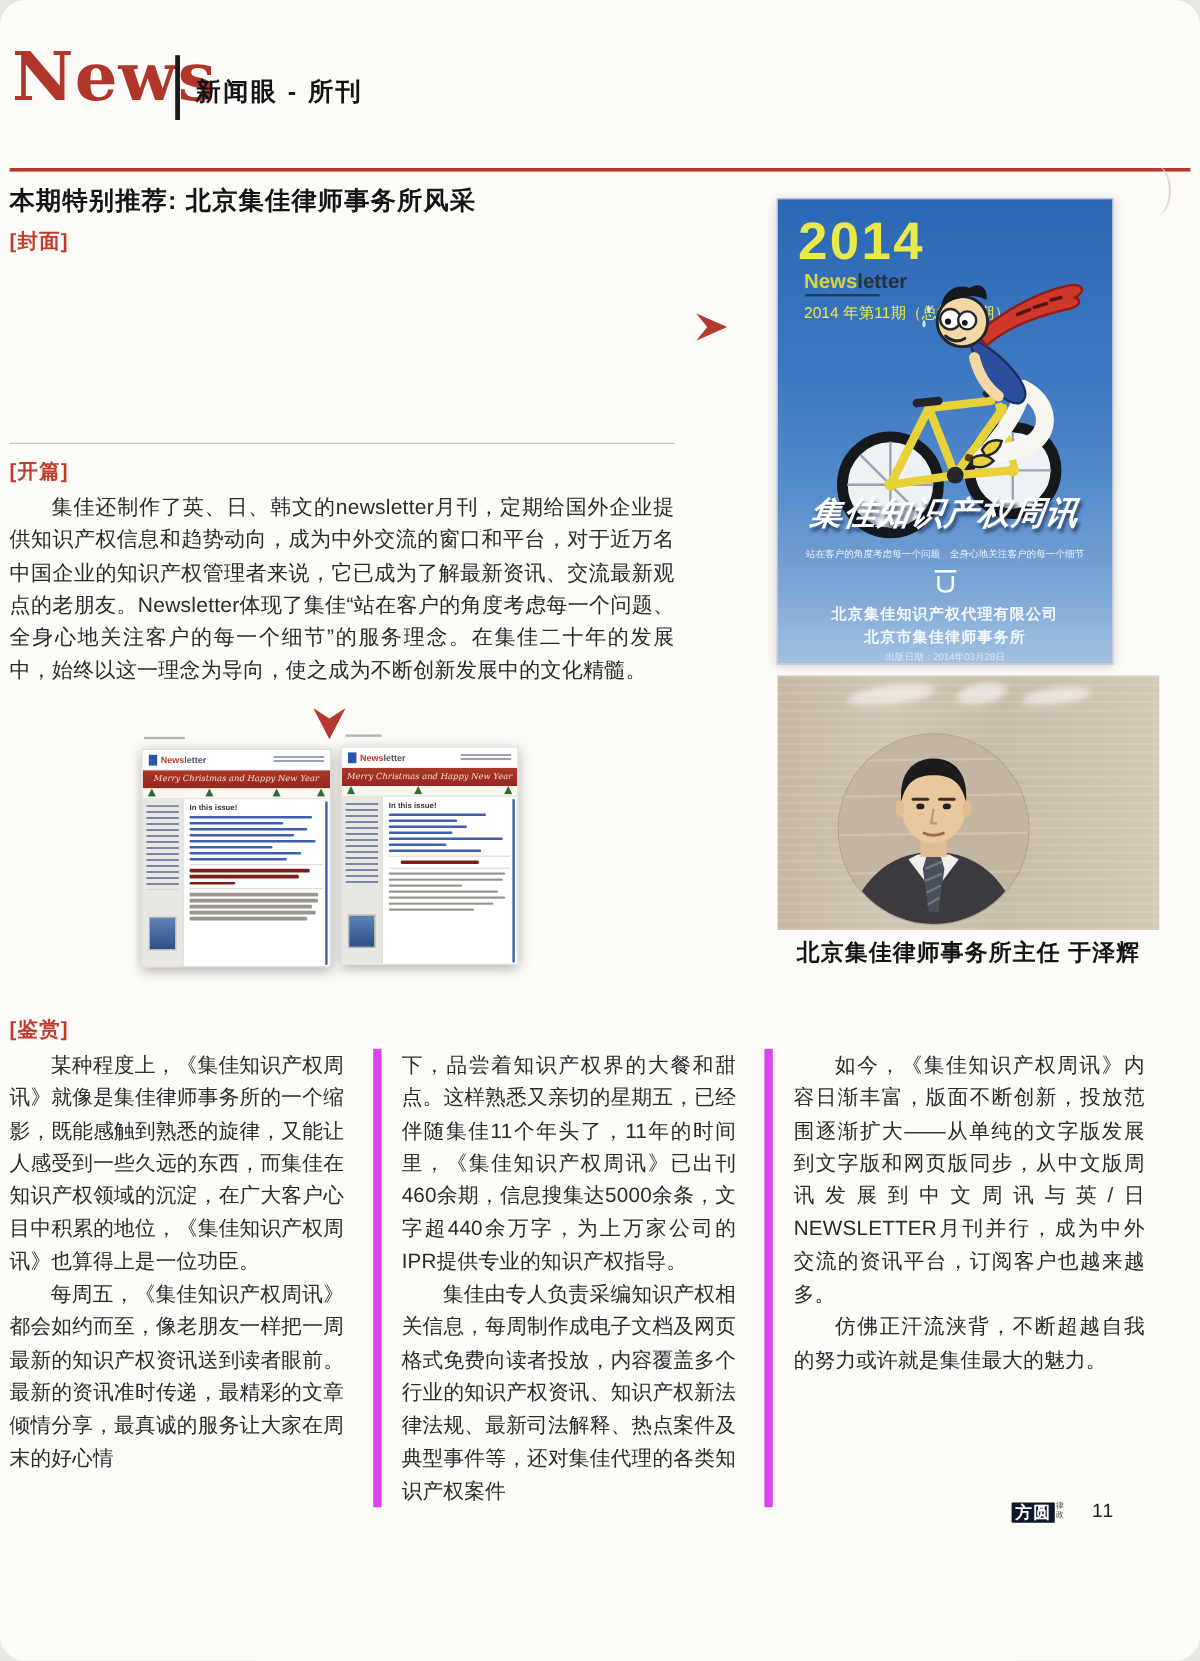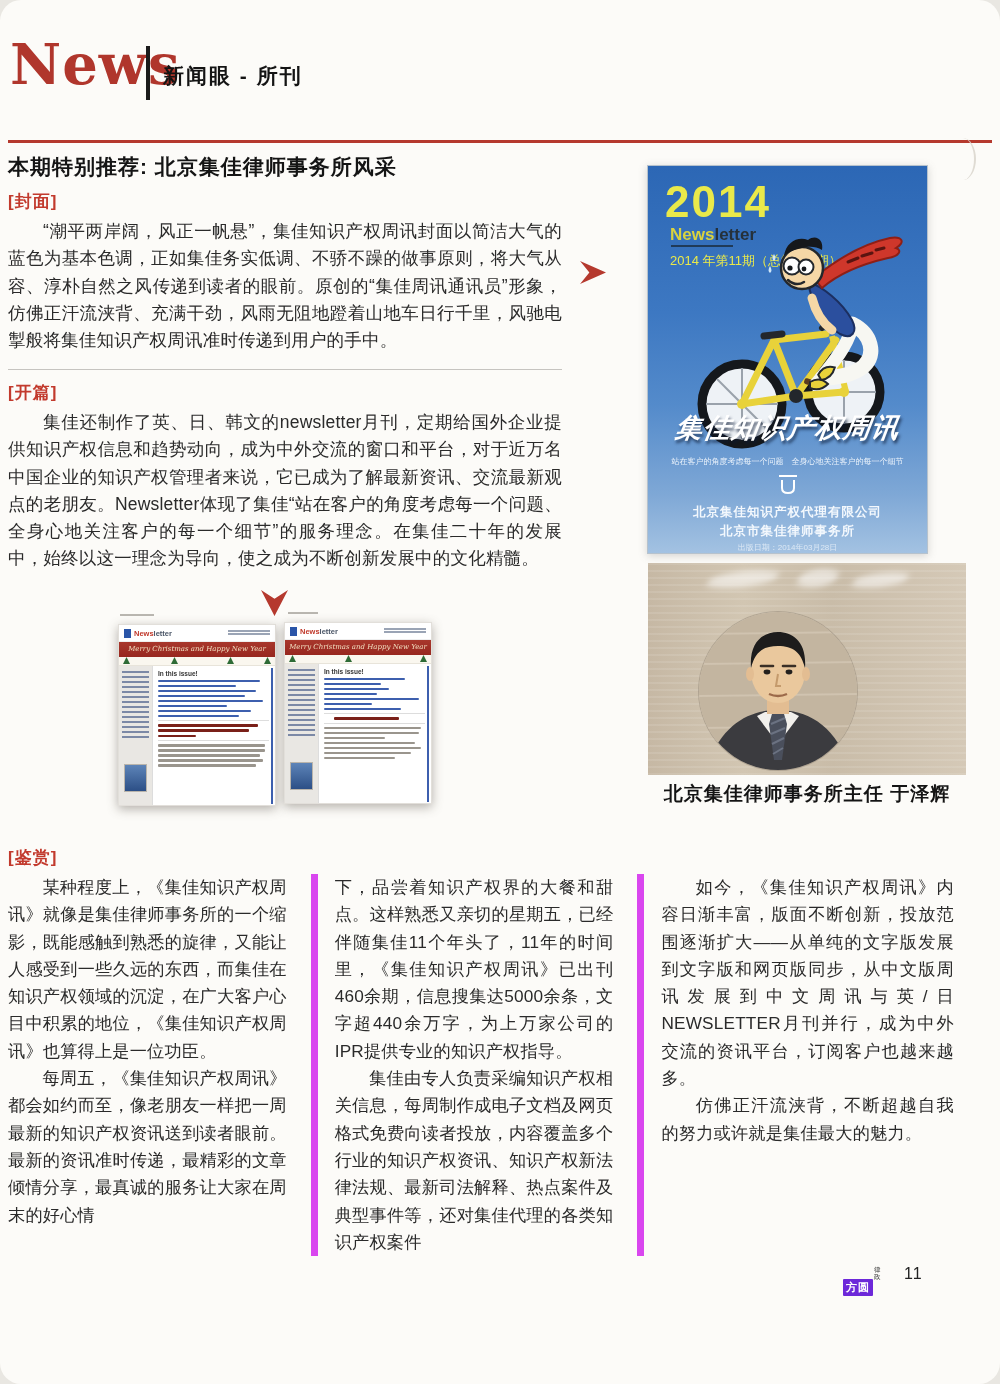--- a/index.html
+++ b/index.html
@@ -118,22 +118,22 @@
   
   .columns { position:absolute; left:8px; top:874px; width:946px; display:flex; }
   .col { width:294px; font-size:17.2px; line-height:27.3px; text-align:justify; color:#2a2a2a; letter-spacing:.2px; }
   .col + .col { margin-left:17px; }
   .col.mid, .col.first { border-right:7px solid #d946ef; padding-right:24px; width:311px; }
   .col p { text-indent:2em; }
   .col p.noindent { text-indent:0; }
   
   .footer { position:absolute; left:843px; top:1251px; display:flex; align-items:center; }
   .footer-badge {
-    background:#6d28d9; color:#fff; font-size:11px; font-weight:700;
-    line-height:17px; padding:0 3px; letter-spacing:1px; border-radius:1px;margin-top:28px;
+    background:#0f172a; color:#fff; font-size:14px; font-weight:700;
+    line-height:17px; padding:0 3px; letter-spacing:1px; border-radius:1px;
   }
   .footer-sub { width:8px; font-size:6.5px; line-height:6.8px; color:#333; word-break:break-all; margin-left:1px; }
   .footer-page { margin-left:22px; font-size:16px; color:#222; letter-spacing:1px; }
   
   .artifact { position:absolute; left:950px; top:138px; width:26px; height:42px;
     border-right:2px solid #dcd8d0; border-radius:50%; opacity:.9; }
 </style>
 </head>
 <body>
 
@@ -141,21 +141,20 @@
 
   <div class="brand">News</div>
   <div class="brand-bar"></div>
   <div class="section-label">新闻眼 - 所刊</div>
   <div class="red-rule"></div>
   <div class="artifact"></div>
 
   <div class="article-title">本期特别推荐: 北京集佳律师事务所风采</div>
 
   <div class="tag" style="top:190px">[封面]</div>
-  <div class="body-para" style="top:218px">“潮平两岸阔，风正一帆悬”，集佳知识产权周讯封面以简洁大气的蓝色为基本色调，正如集佳务实低调、不骄不躁的做事原则，将大气从容、淳朴自然之风传递到读者的眼前。原创的“集佳周讯通讯员”形象，仿佛正汗流浃背、充满干劲，风雨无阻地蹬着山地车日行千里，风驰电掣般将集佳知识产权周讯准时传递到用户的手中。</div>
   <div class="thin-divider"></div>
 
   <div class="tag" style="top:381px">[开篇]</div>
   <div class="body-para" style="top:409px">集佳还制作了英、日、韩文的newsletter月刊，定期给国外企业提供知识产权信息和趋势动向，成为中外交流的窗口和平台，对于近万名中国企业的知识产权管理者来说，它已成为了解最新资讯、交流最新观点的老朋友。Newsletter体现了集佳“站在客户的角度考虑每一个问题、全身心地关注客户的每一个细节”的服务理念。在集佳二十年的发展中，始终以这一理念为导向，使之成为不断创新发展中的文化精髓。</div>
 
   <div class="arrow-down"></div>
   <div class="arrow-right"></div>
 
   <div class="thumbs">
     <div class="thumb-note" style="left:10px;top:2px;width:34px"></div>

